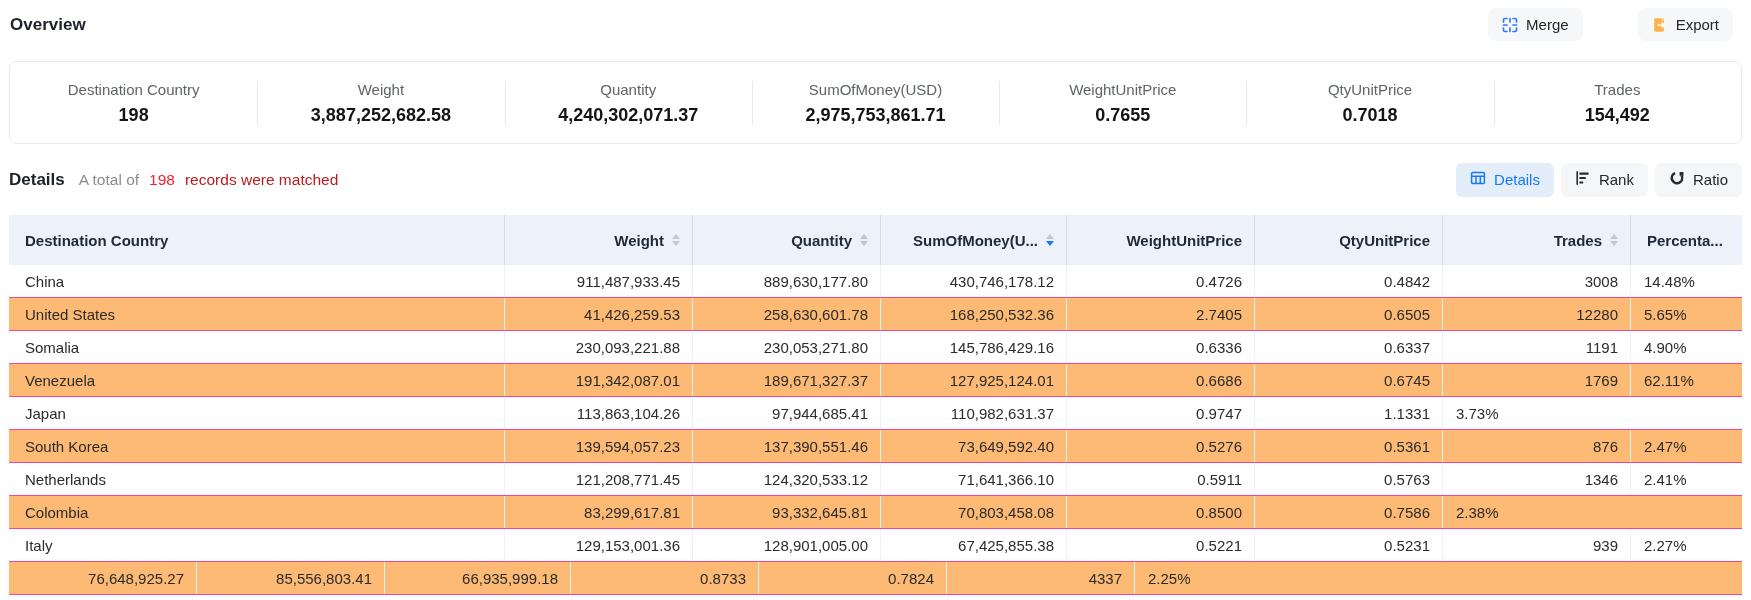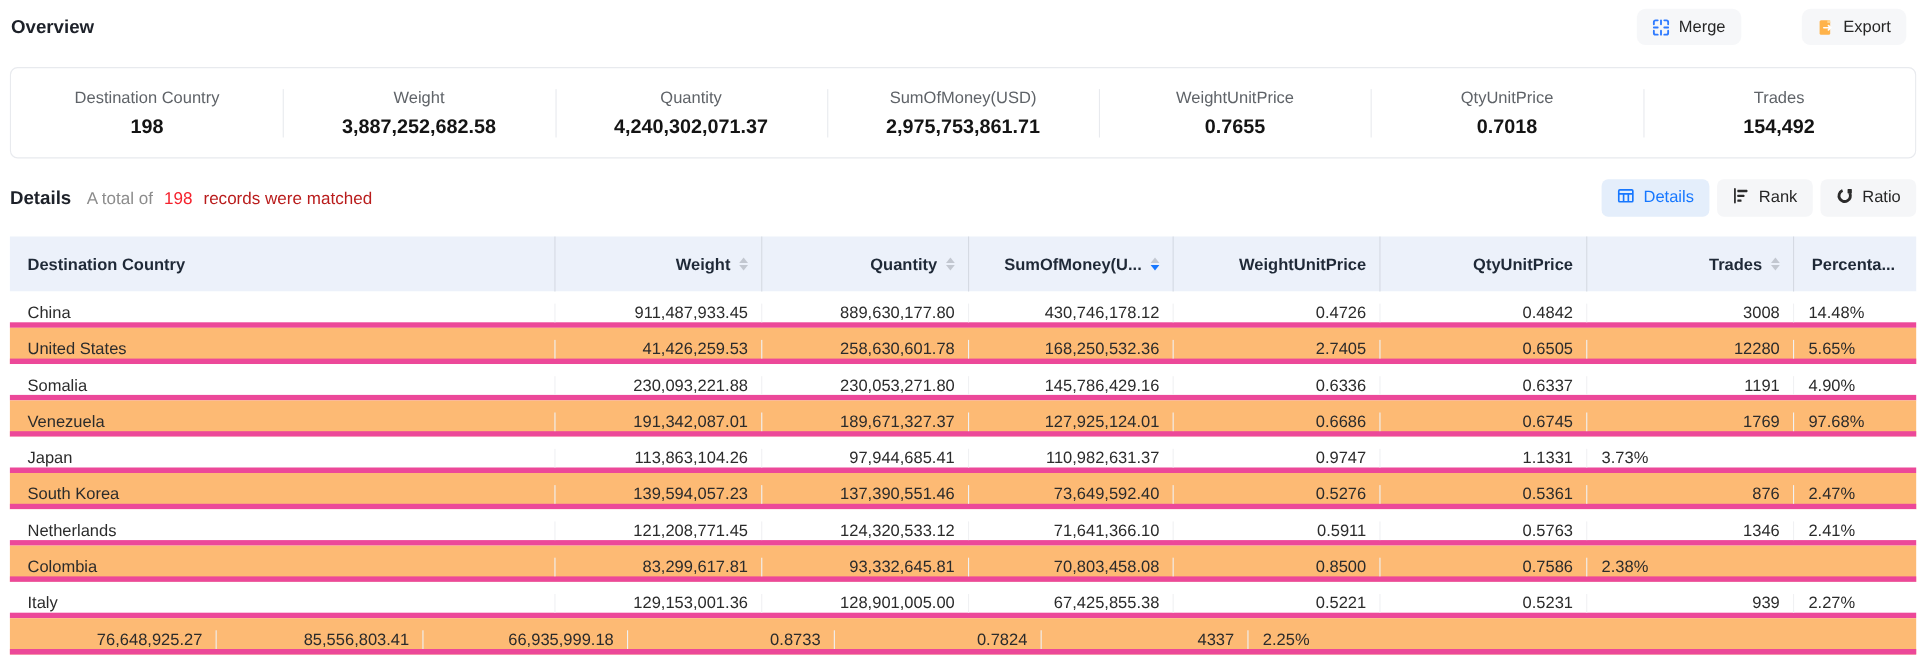--- a/index.html
+++ b/index.html
@@ -52,21 +52,21 @@
     display:flex; align-items:center; font-weight:700; font-size:15px; color:#1f2937;
     padding:0 12px; border-right:1px solid #d5dae3;
   }
   .th:last-child { border-right:none; }
   .th.left { justify-content:flex-start; padding-left:16px; }
   .th.right { justify-content:flex-end; }
   .sorter { display:inline-flex; flex-direction:column; gap:2px; margin-left:8px; }
   .caret-up { width:0; height:0; border-left:4.5px solid transparent; border-right:4.5px solid transparent; border-bottom:5.5px solid #c2c7d0; }
   .caret-down { width:0; height:0; border-left:4.5px solid transparent; border-right:4.5px solid transparent; border-top:5.5px solid #c2c7d0; }
   .caret-down.on { border-top-color:#1677ff; }
-  .tr { display:flex; height:33px; border-bottom:5px solid #ec4899; background:#fff;align-items:flex-end; }
+  .tr { display:flex; height:33px; border-bottom:1px solid #ec4899; background:#fff; }
   .tr.alt { background:#fdba74; }
   .td {
     display:flex; align-items:center; font-size:15px; color:#2b2b2b;
     padding:0 12px; border-right:1px solid #f0f1f3; overflow:hidden; white-space:nowrap;
   }
   .td:last-child { border-right:none; }
   .td.left { justify-content:flex-start; padding-left:16px; }
   .td.right { justify-content:flex-end; }
   .td.pct { padding-left:13px; }
 </style>
@@ -250,21 +250,21 @@
         <div class="td left pct" style="flex: 0 0 111px;">4.90%</div>
       </div>
       <div class="tr alt">
         <div class="td left" style="flex: 0 0 496px;">Venezuela</div>
         <div class="td right" style="flex: 0 0 188px;">191,342,087.01</div>
         <div class="td right" style="flex: 0 0 188px;">189,671,327.37</div>
         <div class="td right" style="flex: 0 0 186px;">127,925,124.01</div>
         <div class="td right" style="flex: 0 0 188px;">0.6686</div>
         <div class="td right" style="flex: 0 0 188px;">0.6745</div>
         <div class="td right" style="flex: 0 0 188px;">1769</div>
-        <div class="td left pct" style="flex: 0 0 111px;">97.68%</div>
+        <div class="td left pct" style="flex: 0 0 111px;">62.11%</div>
       </div>
       <div class="tr">
         <div class="td left" style="flex: 0 0 496px;">Japan</div>
         <div class="td right" style="flex: 0 0 188px;">113,863,104.26</div>
         <div class="td right" style="flex: 0 0 188px;">97,944,685.41</div>
         <div class="td right" style="flex: 0 0 186px;">110,982,631.37</div>
         <div class="td right" style="flex: 0 0 188px;">0.9747</div>
         <div class="td right" style="flex: 0 0 188px;">1.1331</div>
         <div class="td left pct" style="flex: 0 0 111px;">3.73%</div>
       </div>

